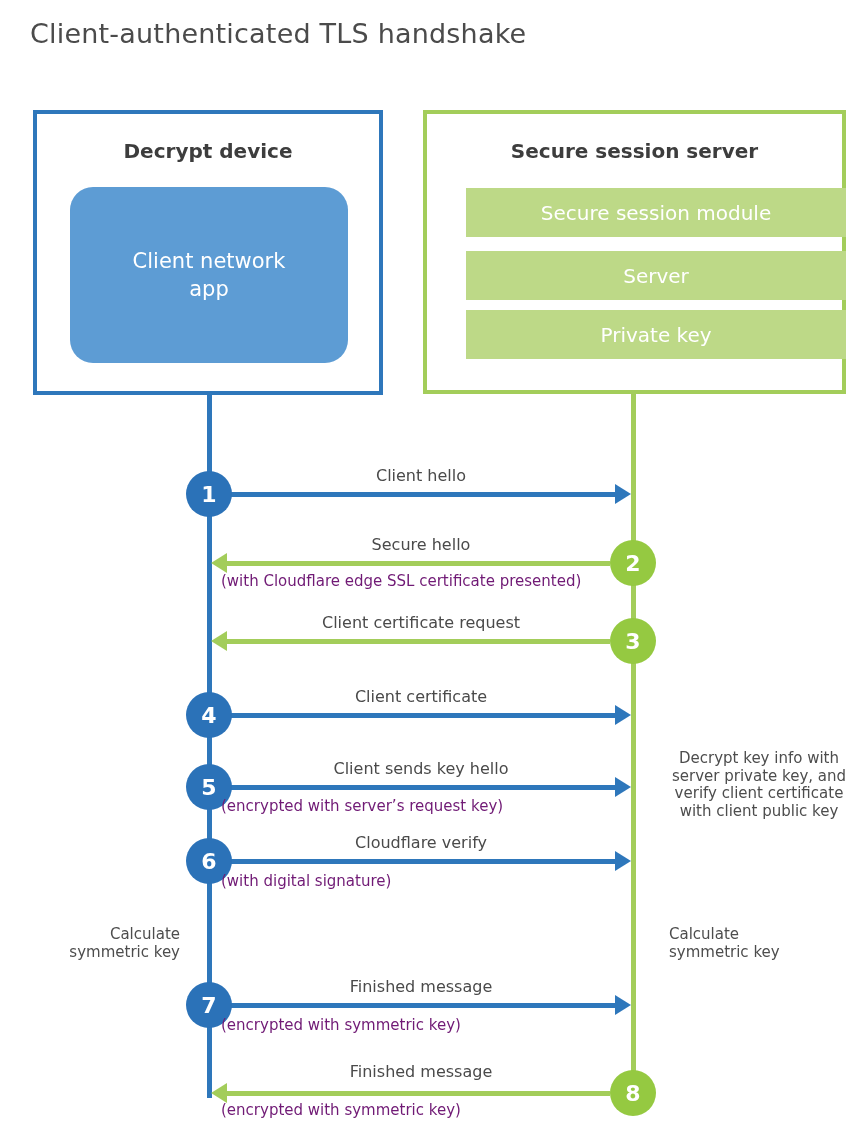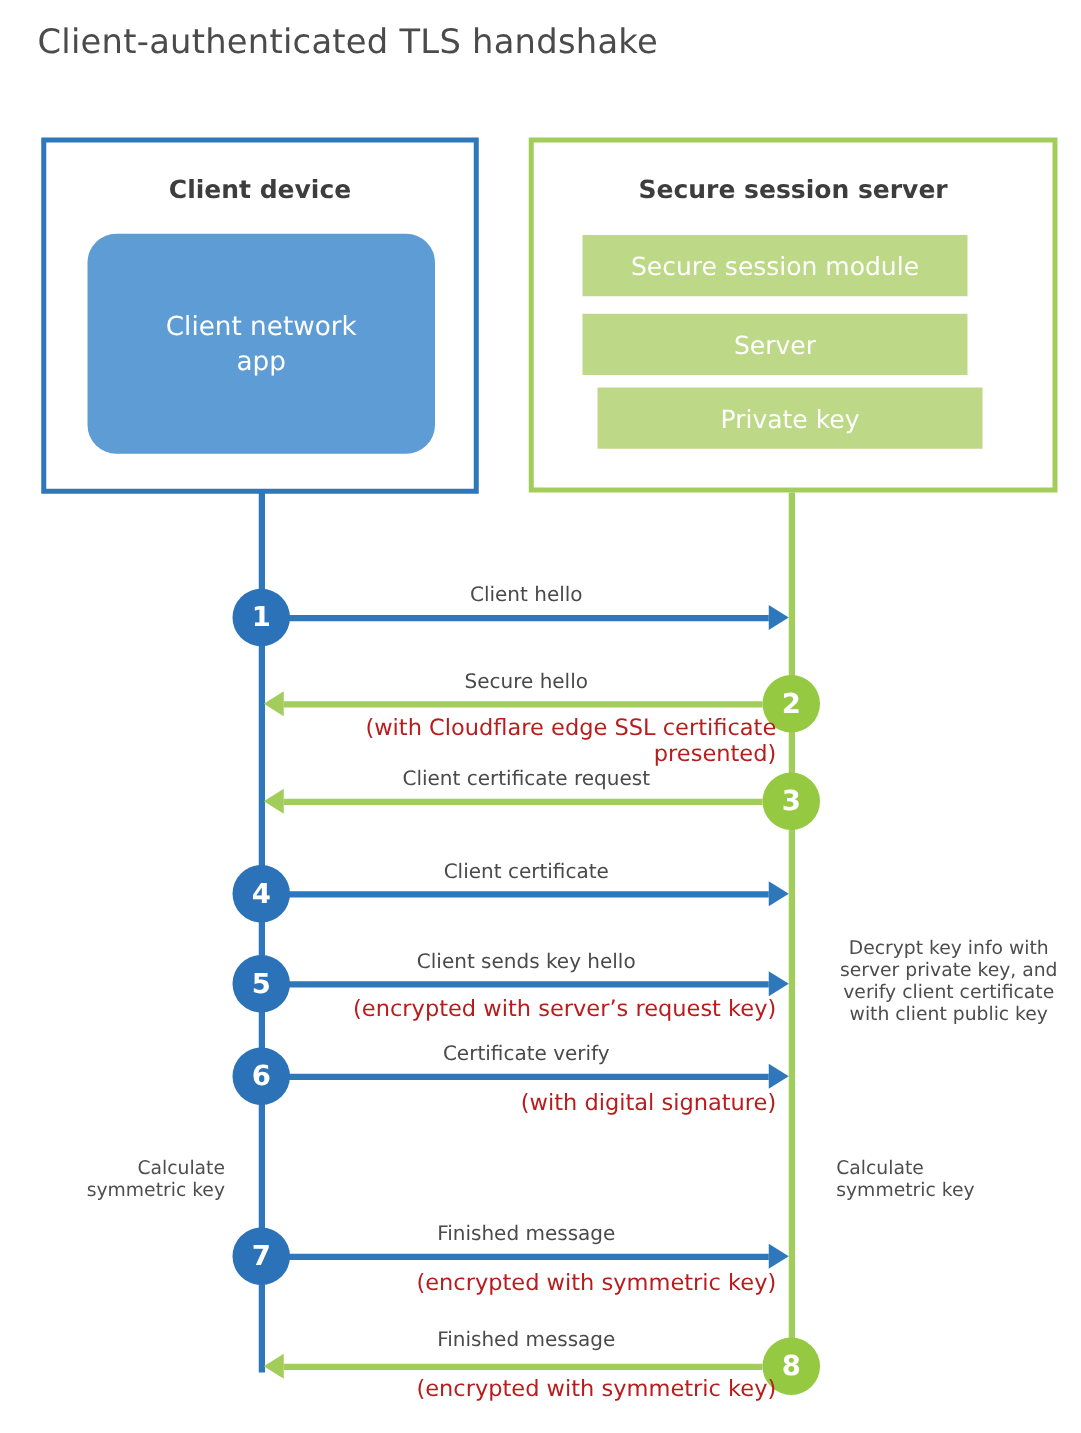--- a/index.html
+++ b/index.html
@@ -53,29 +53,29 @@
     text-align: center;
     color: #ffffff;
     font-size: 21px;
     line-height: 28px;
     white-space: pre-line;
     border-radius: 23px;
   }
   .module-bar {
     position: absolute;
     left: 466px;
-    width: 308px; height: 49px;
+    width: 380px; height: 49px;
     background: #bdd987;
     display: flex; align-items: center; justify-content: center;
     color: #ffffff;
     font-size: 20px;
   }
   .bar-1 { top: 188px; }
   .bar-2 { top: 251px; }
-  .bar-3 { top: 310px; margin-left: 12px; }
+  .bar-3 { top: 310px; }
   
   .vline { position: absolute; width: 5px; z-index: 1; }
   .vline-client { left: 207px; top: 394px; height: 704px; background: #2e77bb; }
   .vline-server { left: 631px; top: 394px; height: 699px; background: #a3cd5a; }
   
   .circle {
     position: absolute;
     width: 46px; height: 46px;
     border-radius: 50%;
     color: #ffffff;
@@ -101,23 +101,23 @@
     position: absolute;
     left: 221px; width: 400px;
     text-align: center;
     font-size: 16px;
     color: #4a4a4a;
     z-index: 4;
   }
   .step-sub {
     position: absolute;
     left: 221px; width: 400px;
-    text-align: right;
-    font-size: 18px;
-    color: #b91c1c;
+    text-align: left;
+    font-size: 15px;
+    color: #701a75;
     z-index: 4;
   }
   
   .anno {
     position: absolute;
     font-size: 15px;
     color: #4d4d4d;
     line-height: 18px;
     white-space: pre-line;
     z-index: 4;
@@ -128,21 +128,21 @@
   .anno-calc-right { left: 669px; top: 925px; width: 140px; text-align: left; }
 </style>
 </head>
 <body>
 
 <div class="canvas">
 
   <div class="page-title">Client-authenticated TLS handshake</div>
 
   <div class="client-box">
-    <div class="box-title">Client device</div>
+    <div class="box-title">Decrypt device</div>
   </div>
   <div class="client-app">Client network
 app</div>
 
   <div class="server-box">
     <div class="box-title">Secure session server</div>
   </div>
   <div class="module-bar bar-1">Secure session module</div>
   <div class="module-bar bar-2">Server</div>
   <div class="module-bar bar-3">Private key</div>
@@ -170,21 +170,21 @@
   <div class="bar bar-right" style="top:713px"></div>
   <div class="head head-right" style="top:705px"></div>
   <div class="circle circle-blue" style="top:692px">4</div>
 
   <div class="step-label" style="top:759px">Client sends key hello</div>
   <div class="bar bar-right" style="top:785px"></div>
   <div class="head head-right" style="top:777px"></div>
   <div class="circle circle-blue" style="top:764px">5</div>
   <div class="step-sub" style="top:797px">(encrypted with server’s request key)</div>
 
-  <div class="step-label" style="top:833px">Certificate verify</div>
+  <div class="step-label" style="top:833px">Cloudflare verify</div>
   <div class="bar bar-right" style="top:859px"></div>
   <div class="head head-right" style="top:851px"></div>
   <div class="circle circle-blue" style="top:838px">6</div>
   <div class="step-sub" style="top:872px">(with digital signature)</div>
 
   <div class="step-label" style="top:977px">Finished message</div>
   <div class="bar bar-right" style="top:1003px"></div>
   <div class="head head-right" style="top:995px"></div>
   <div class="circle circle-blue" style="top:982px">7</div>
   <div class="step-sub" style="top:1016px">(encrypted with symmetric key)</div>

